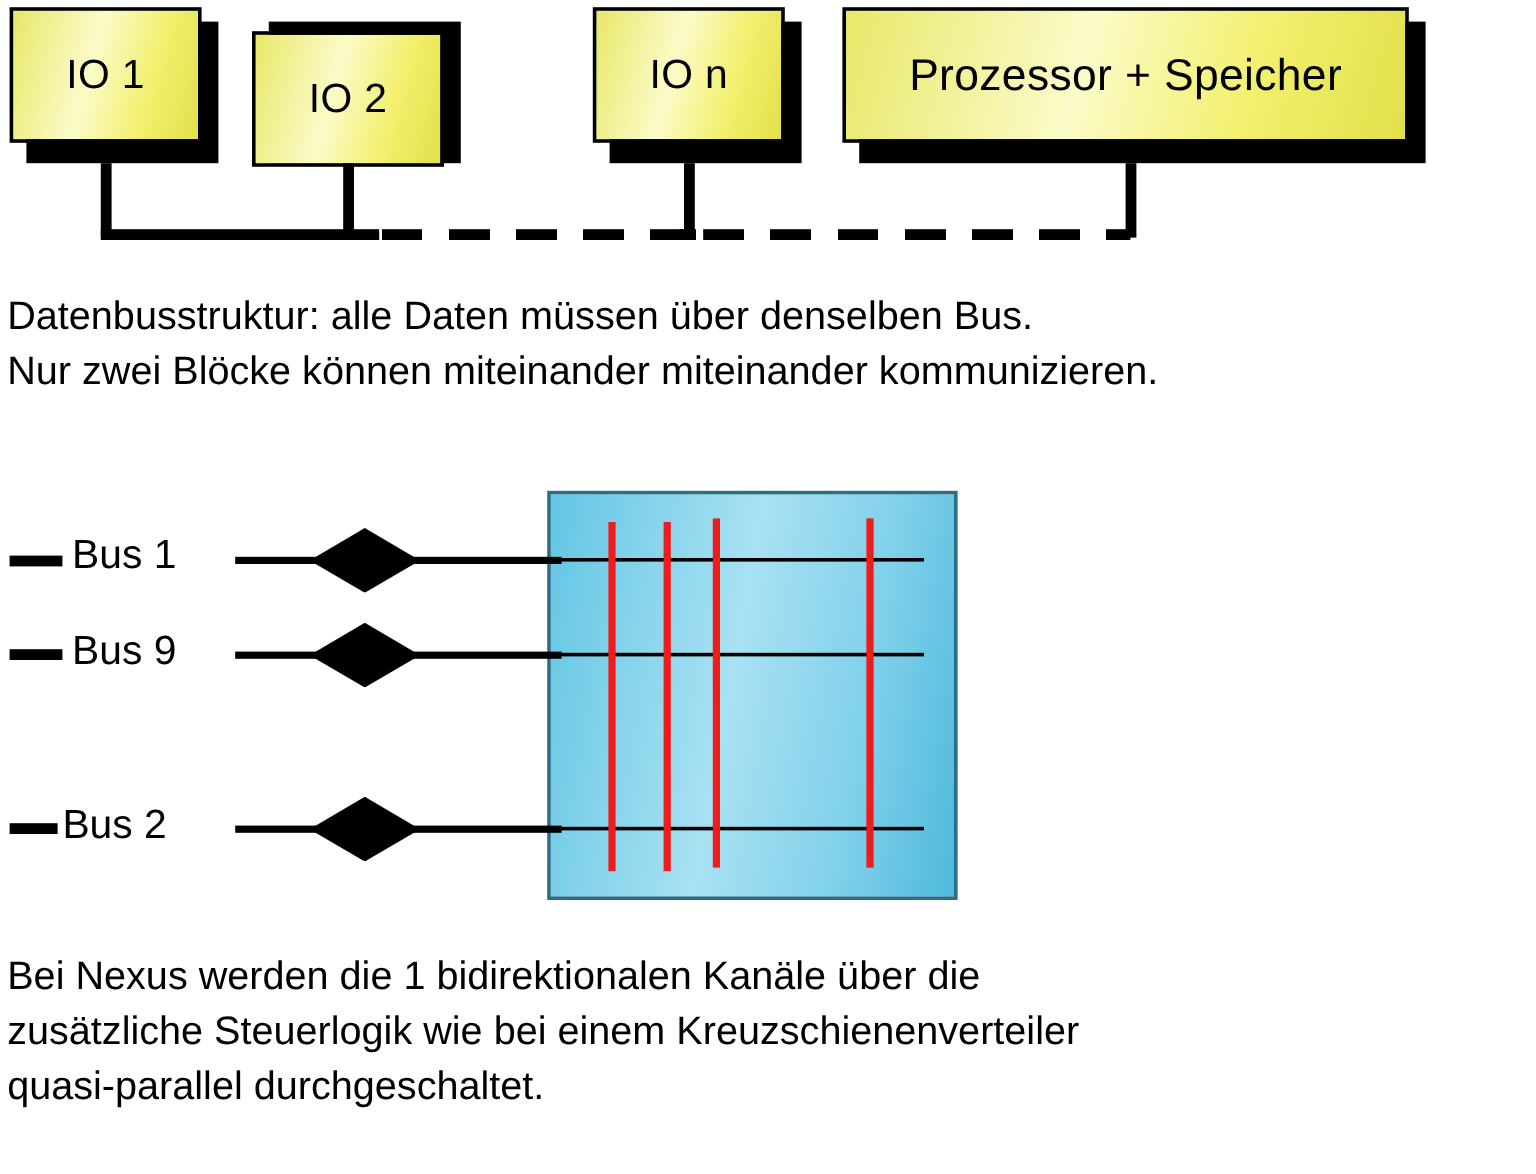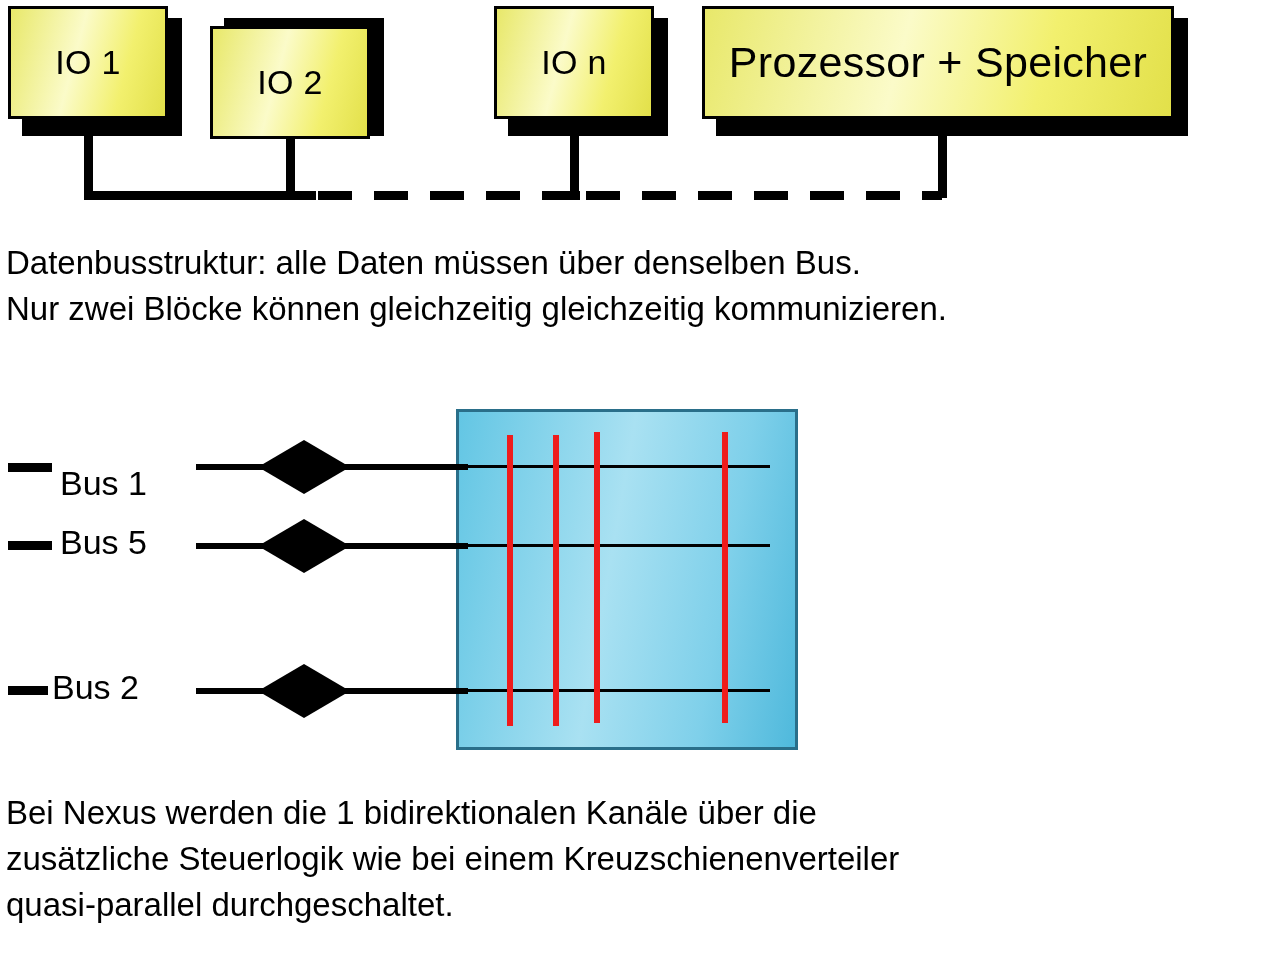--- a/index.html
+++ b/index.html
@@ -123,46 +123,46 @@
   <div class="block" style="left:210px; top:6px; width:160px; height:113px;margin-top:20px;">
     <span>IO 2</span>
   </div>
 
   <div class="block-shadow" style="left:508px; top:18px; width:160px; height:118px;"></div>
   <div class="block" style="left:494px; top:6px; width:160px; height:113px;">
     <span>IO n</span>
   </div>
 
   <div class="block-shadow" style="left:716px; top:18px; width:472px; height:118px;"></div>
-  <div class="block" style="left:702px; top:6px; width:472px; height:113px; font-size:43px;">
+  <div class="block" style="left:702px; top:6px; width:472px; height:113px; font-size:37px;">
     <span>Prozessor + Speicher</span>
   </div>
 
   <div class="vline" style="left:84px; top:136px; height:62px;"></div>
   <div class="vline" style="left:286px; top:136px; height:62px;"></div>
   <div class="vline" style="left:570px; top:136px; height:62px;"></div>
   <div class="vline" style="left:938px; top:136px; height:62px;"></div>
 
   <div class="hline" style="left:84px; top:191px; width:232px;"></div>
   <div class="dashline" style="left:318px; top:191px; width:258px;"></div>
   <div class="hline" style="left:566px; top:191px; width:14px;"></div>
   <div class="dashline" style="left:586px; top:191px; width:356px;"></div>
 
   <div class="para" style="left:6px; top:240px; width:1270px;">Datenbusstruktur: alle Daten müssen über denselben Bus.
-Nur zwei Blöcke können gleichzeitig gleichzeitig kommunizieren.</div>
+Nur zwei Blöcke können miteinander miteinander kommunizieren.</div>
 
   <div class="crossbox" style="left:456px; top:409px; width:342px; height:341px;"></div>
 
   <div class="bus-stub" style="left:8px; top:463px; width:44px;"></div>
-  <div class="bus-label" style="left:60px; top:464px;">Bus 1</div>
+  <div class="bus-label" style="left:60px; top:443px;">Bus 1</div>
   <div class="bus-wire" style="left:196px; top:464px; width:272px;"></div>
   <div class="diamond" style="left:258px; top:440px;"></div>
 
   <div class="bus-stub" style="left:8px; top:541px; width:44px;"></div>
-  <div class="bus-label" style="left:60px; top:523px;">Bus 5</div>
+  <div class="bus-label" style="left:60px; top:523px;">Bus 9</div>
   <div class="bus-wire" style="left:196px; top:543px; width:272px;"></div>
   <div class="diamond" style="left:258px; top:519px;"></div>
 
   <div class="bus-stub" style="left:8px; top:686px; width:40px;"></div>
   <div class="bus-label" style="left:52px; top:668px;">Bus 2</div>
   <div class="bus-wire" style="left:196px; top:688px; width:272px;"></div>
   <div class="diamond" style="left:258px; top:664px;"></div>
 
   <div class="inner-h" style="left:458px; top:465px; width:312px;"></div>
   <div class="inner-h" style="left:458px; top:544px; width:312px;"></div>

